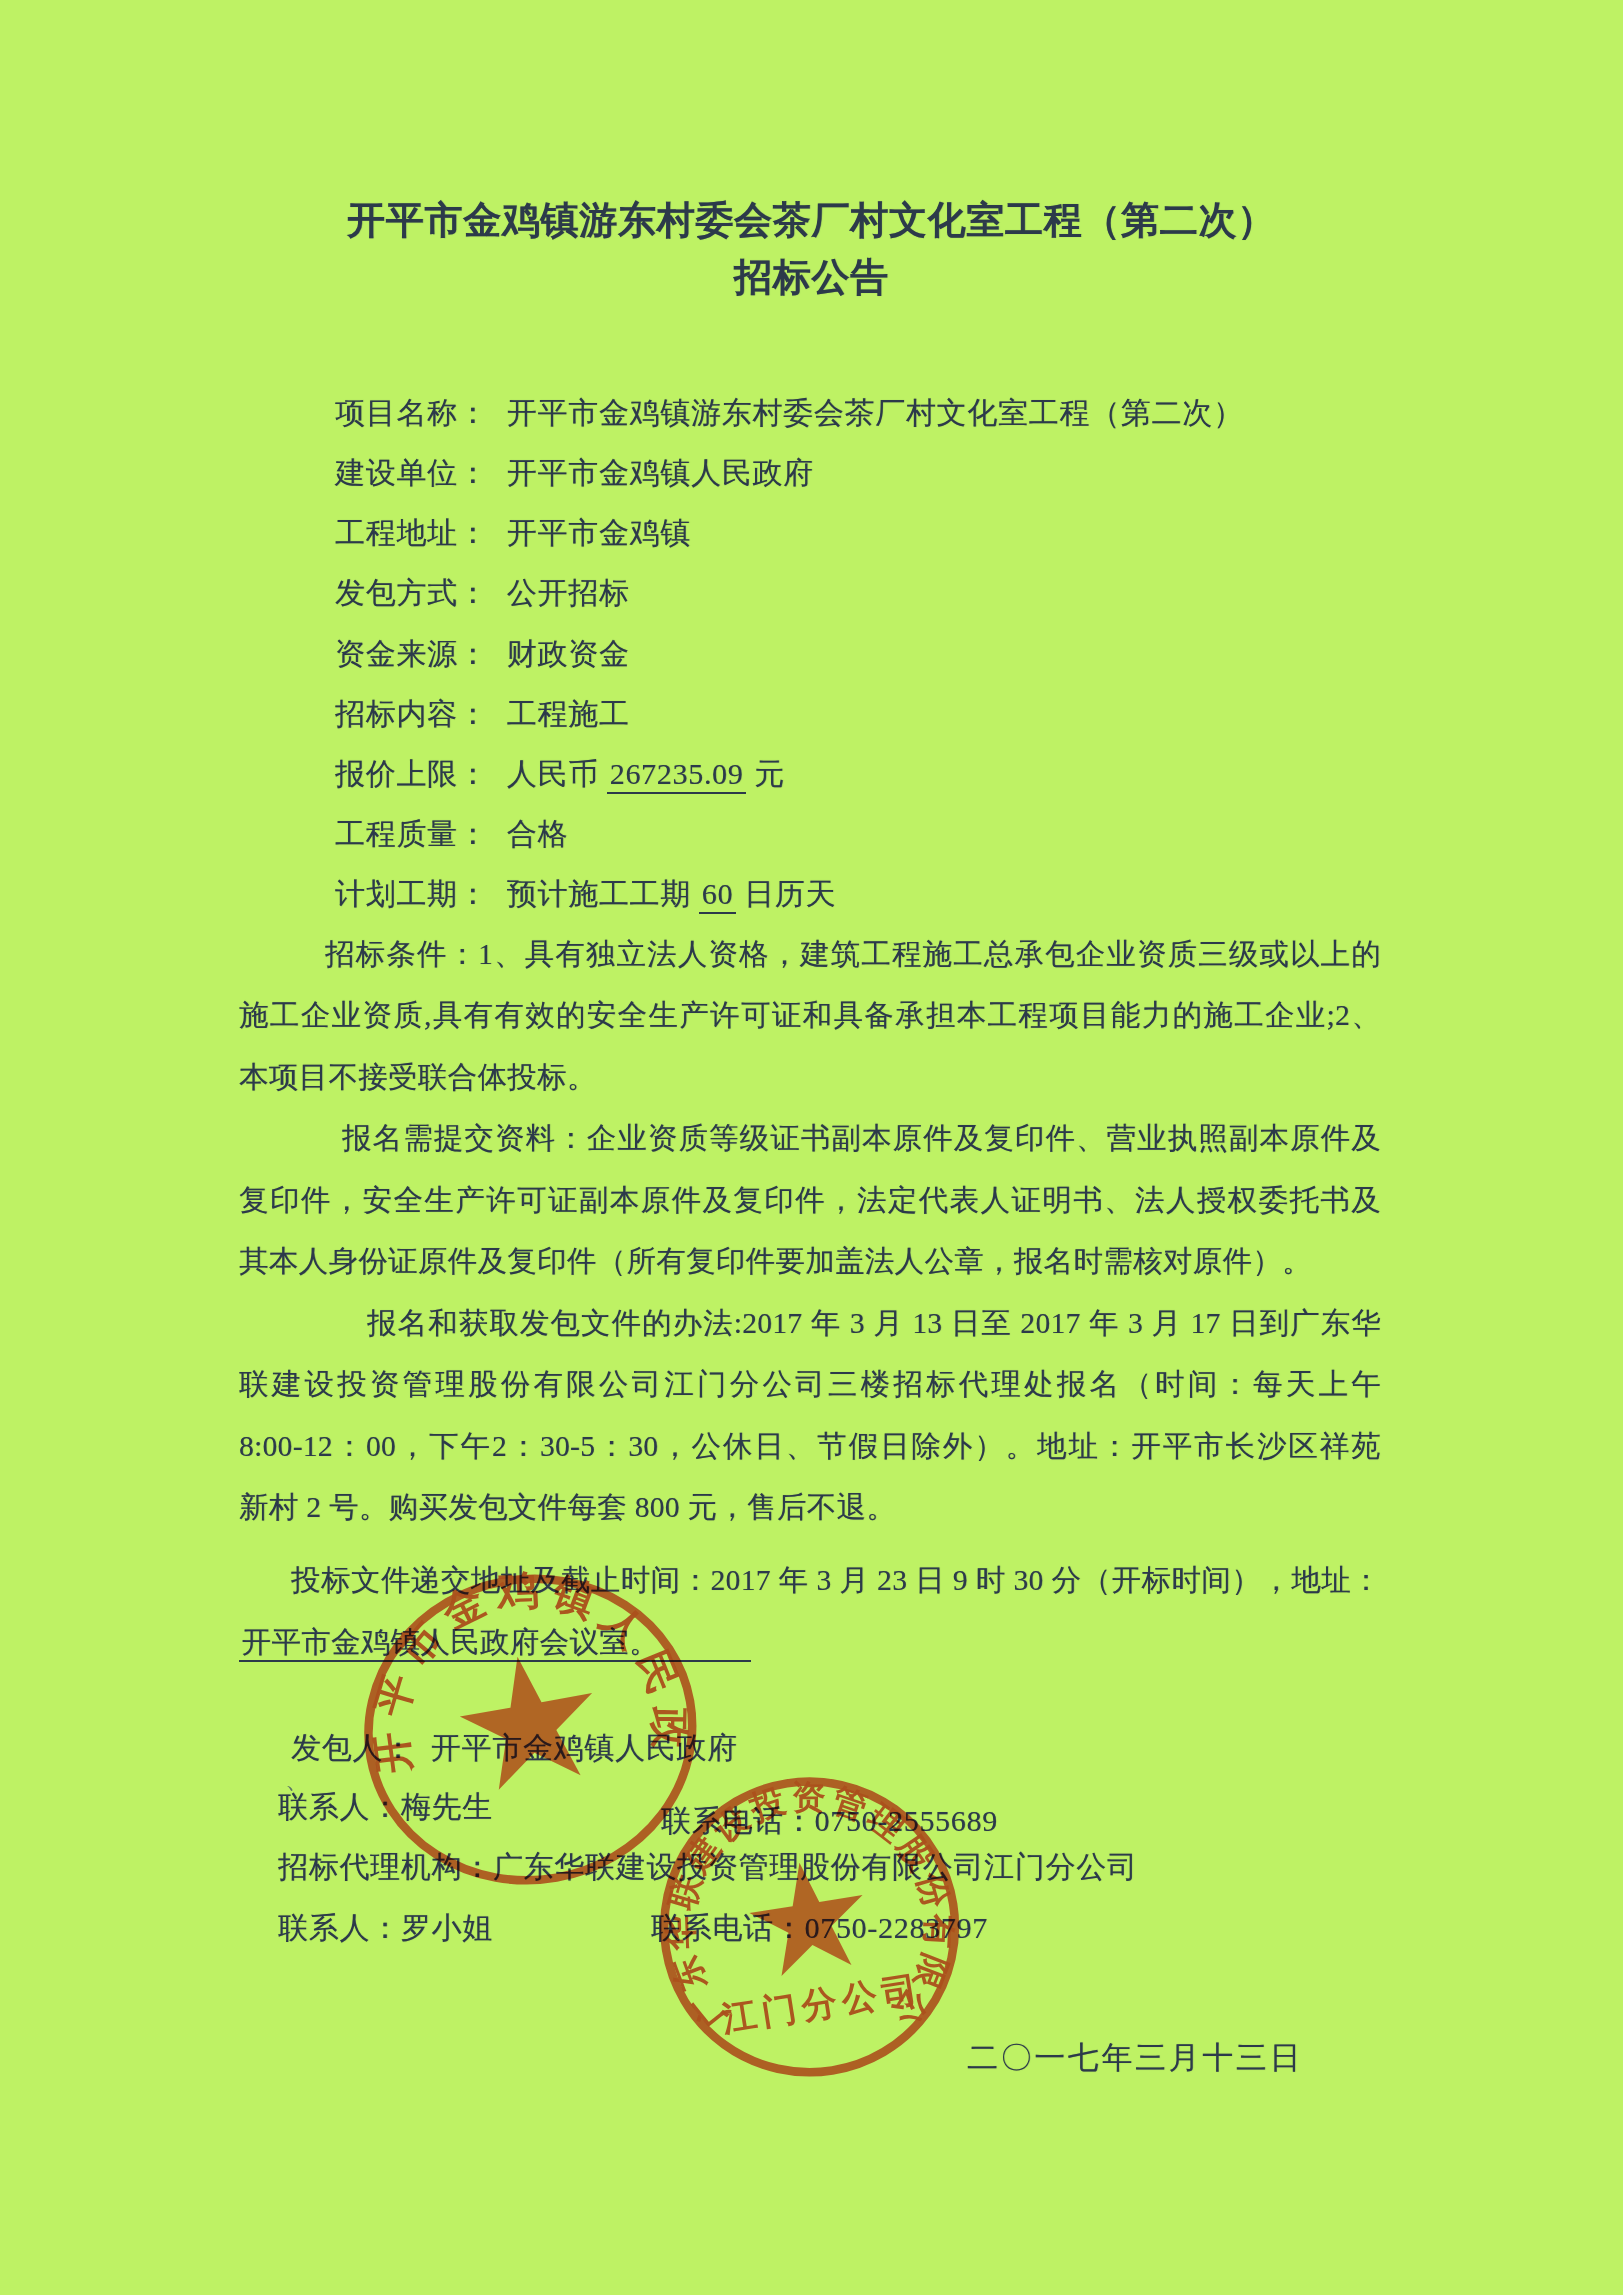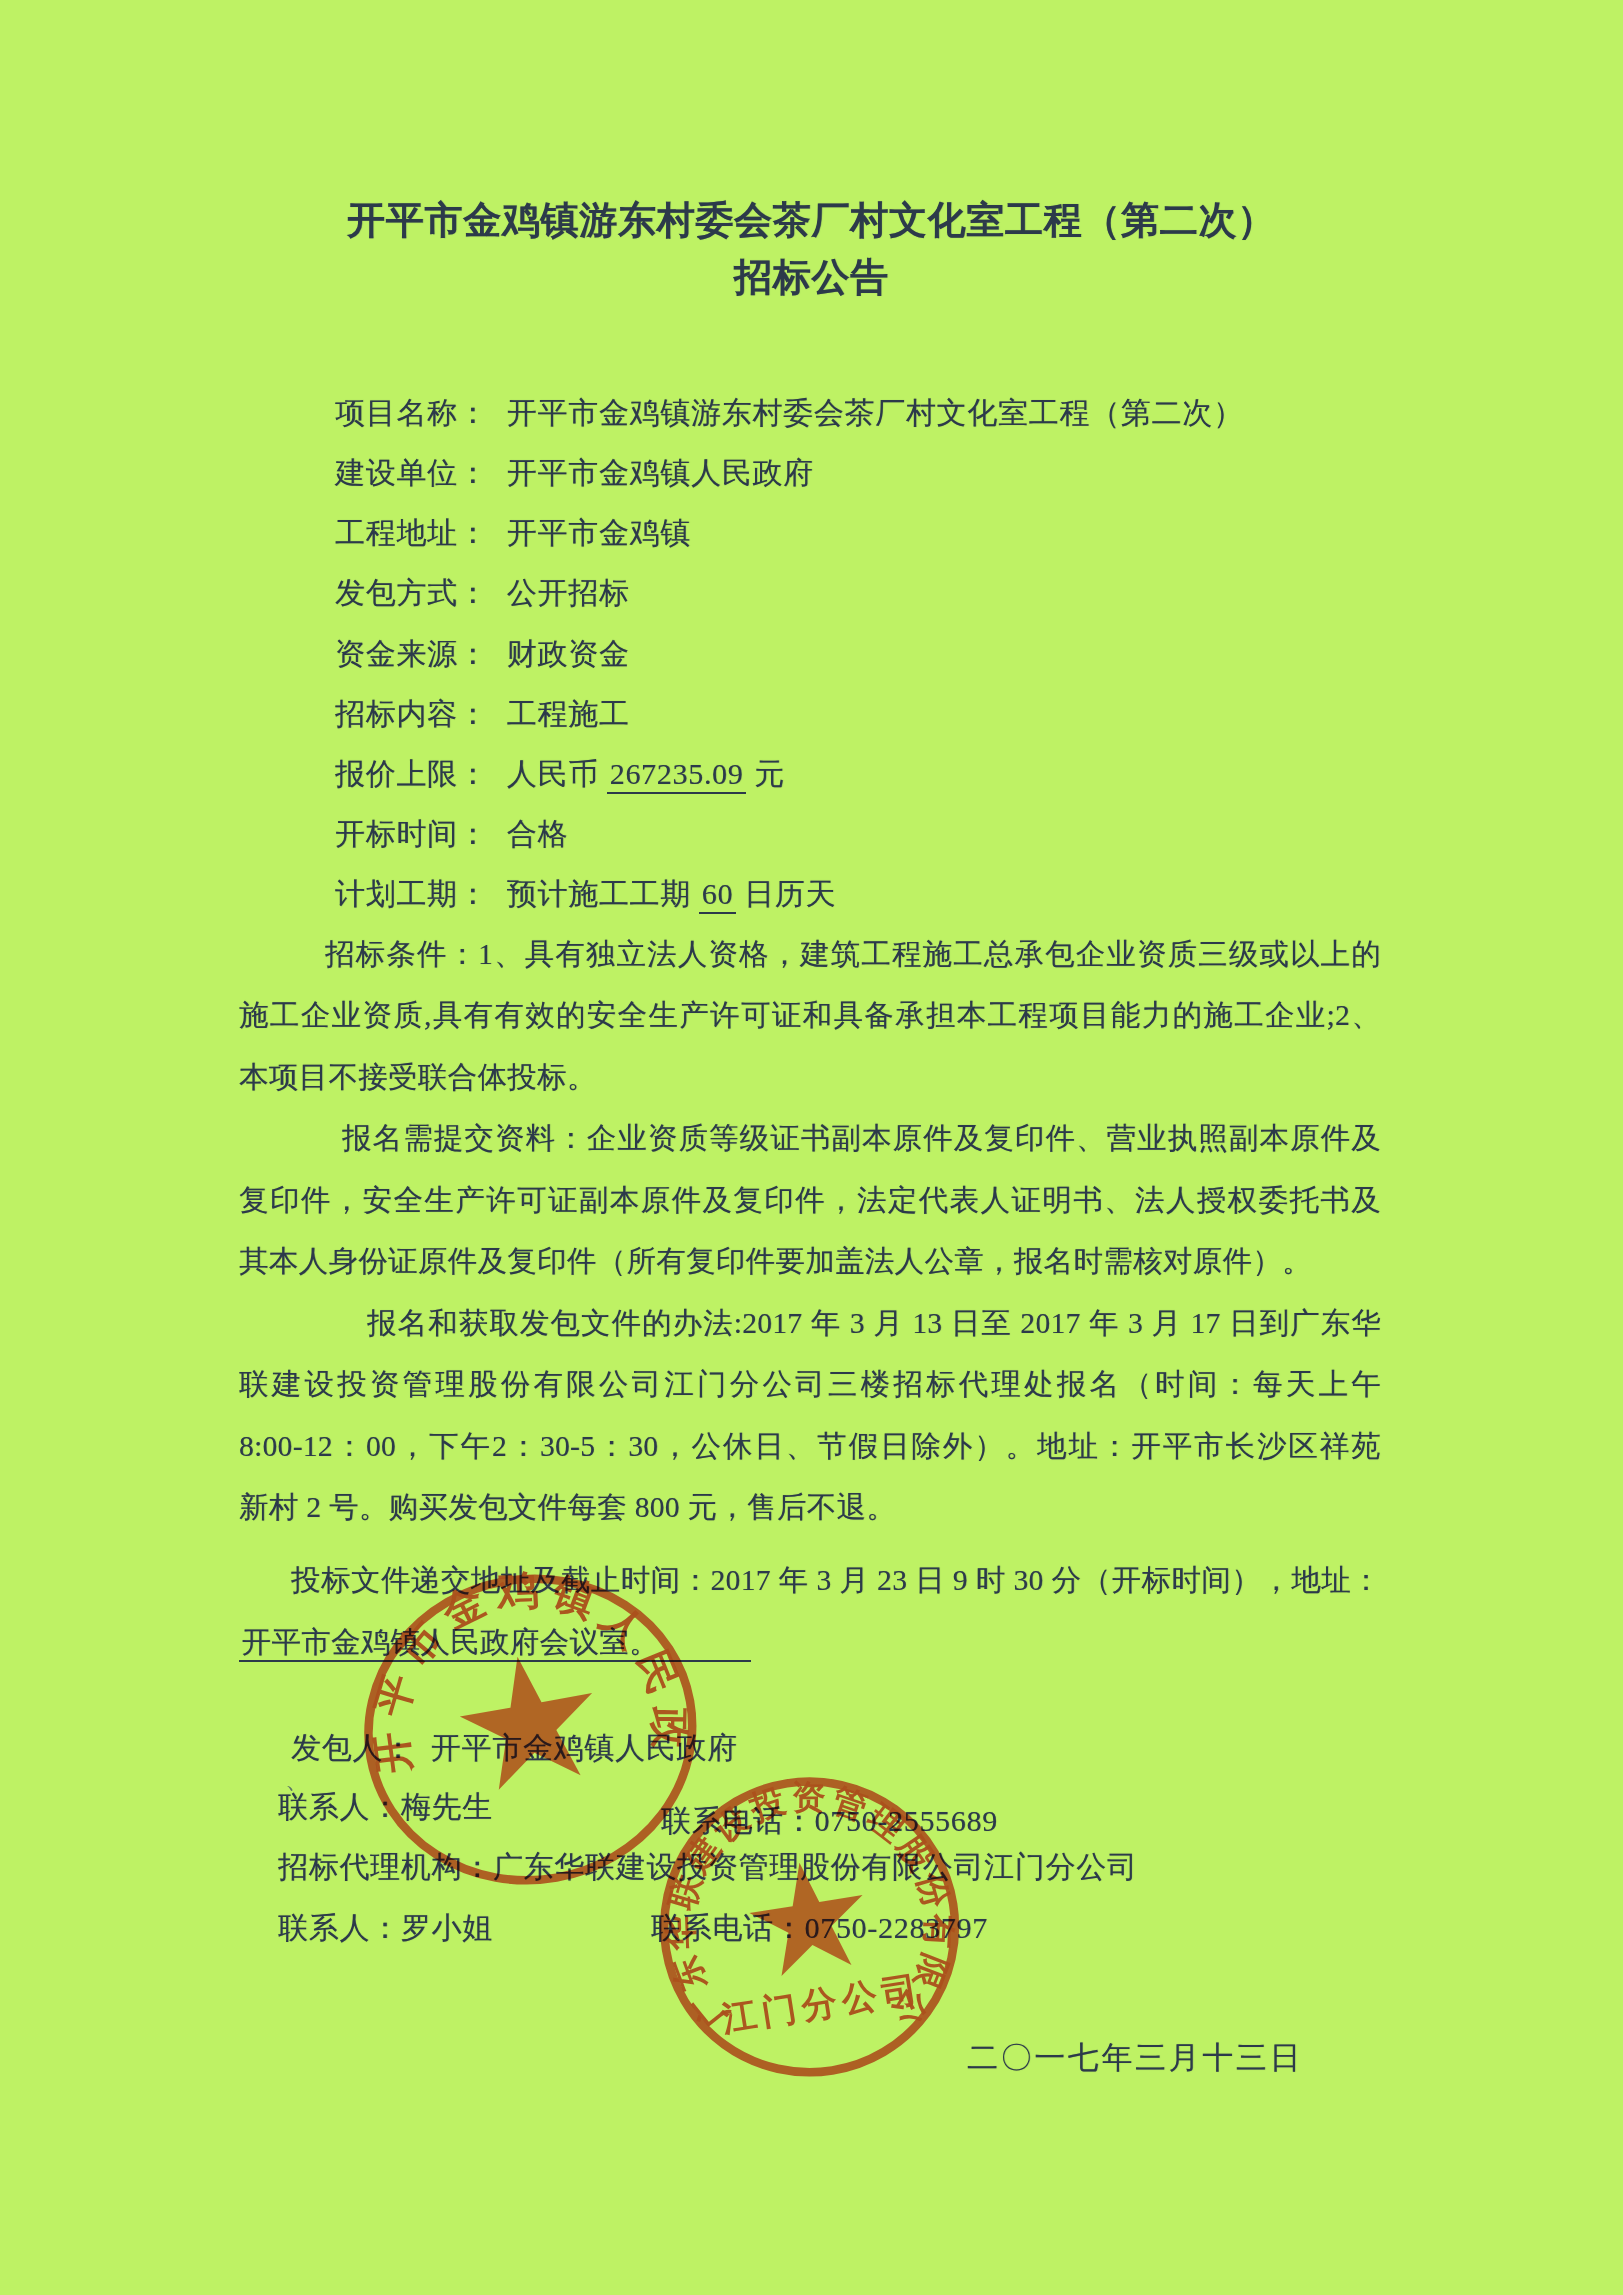--- a/index.html
+++ b/index.html
@@ -92,21 +92,21 @@
   <div class="field-row scan-text" style="top:634px;">
     <span class="field-label">资金来源：</span><span>财政资金</span>
   </div>
   <div class="field-row scan-text" style="top:694px;">
     <span class="field-label">招标内容：</span><span>工程施工</span>
   </div>
   <div class="field-row scan-text" style="top:754px;">
     <span class="field-label">报价上限：</span><span>人民币 </span><span class="u-heavy">267235.09</span><span> 元</span>
   </div>
   <div class="field-row scan-text" style="top:814px;">
-    <span class="field-label">开标时间：</span><span>合格</span>
+    <span class="field-label">工程质量：</span><span>合格</span>
   </div>
   <div class="field-row scan-text" style="top:874px;">
     <span class="field-label">计划工期：</span><span>预计施工工期 </span><span class="u-heavy">60</span><span> 日历天</span>
   </div>
 
   <div class="para-line scan-text just" style="top:935px;text-indent:86px;">招标条件：1、具有独立法人资格，建筑工程施工总承包企业资质三级或以上的</div>
   <div class="para-line scan-text just" style="top:996px;">施工企业资质,具有有效的安全生产许可证和具备承担本工程项目能力的施工企业;2、</div>
   <div class="para-line scan-text last-left" style="top:1058px;">本项目不接受联合体投标。</div>
 
   <div class="para-line scan-text just" style="top:1119px;text-indent:103px;">报名需提交资料：企业资质等级证书副本原件及复印件、营业执照副本原件及</div>

